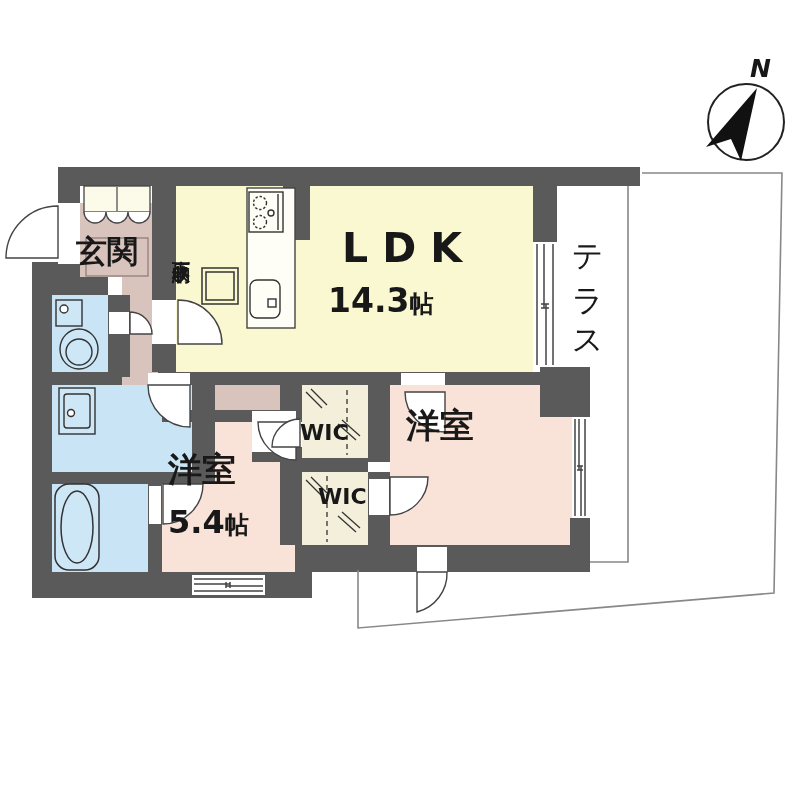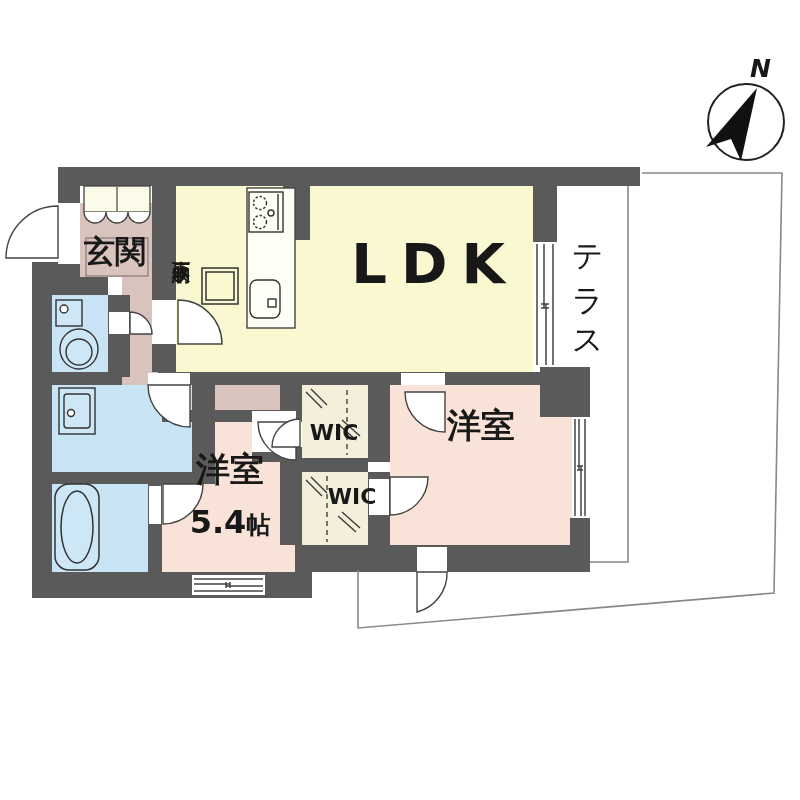--- a/index.html
+++ b/index.html
@@ -1,23 +1,23 @@
 <!DOCTYPE html>
 <html><head>
 <meta charset="utf-8">
 <style>
   html,body{margin:0;padding:0;background:#fff;width:800px;height:800px;overflow:hidden;
     font-family:"DejaVu Sans","Liberation Sans",sans-serif;}
   #stage{position:relative;width:800px;height:800px;background:#fff;}
   #plan-svg{position:absolute;left:0;top:0;}
   .lbl{position:absolute;color:#181818;line-height:1;white-space:nowrap;}
-  .center{text-align:center;}
+  .center{}
   .vert{writing-mode:vertical-rl;text-orientation:upright;}
   .genkan{left:76px;top:236px;width:78px;font-size:31px;font-weight:700;}
-  .ldk{left:328px;top:236px;width:200px;font-size:56px;font-weight:600;letter-spacing:14px;text-indent:14px;}
+  .ldk{left:328px;top:228px;width:200px;font-size:41px;font-weight:600;letter-spacing:14px;text-indent:14px;}
   .ldk-area{left:328px;top:284px;width:200px;font-size:33px;font-weight:600;}
   .unit{font-size:24px;}
   .terrace{left:572px;top:224px;font-size:31px;letter-spacing:8px;}
   .underfloor{left:172px;top:246px;font-size:18px;font-weight:600;letter-spacing:2px;}
   .b54{left:168px;top:452px;width:124px;font-size:34px;font-weight:700;}
   .b54-area{left:168px;top:506px;width:124px;font-size:32px;font-weight:700;}
   .b66{left:406px;top:408px;width:150px;font-size:34px;font-weight:700;}
   .b66-area{left:406px;top:462px;width:150px;font-size:32px;font-weight:700;}
   .wic1{left:300px;top:422px;width:68px;font-size:22px;font-weight:700;}
   .wic2{left:318px;top:486px;width:68px;font-size:22px;font-weight:700;}
@@ -176,20 +176,21 @@
   </g>
 
   <g>
     <circle cx="746" cy="122" r="38" fill="#fff" stroke="#222" stroke-width="2"></circle>
     <polygon points="757,88 706,147 731,139 741,161" fill="#111"></polygon>
   </g>
 </svg>
 
 <div class="lbl genkan center">玄関</div>
 <div class="lbl ldk center">LDK</div>
+<div class="lbl ldk-area center"><span>14.3</span><span class="unit">帖</span></div>
 <div class="lbl terrace vert">テラス</div>
 <div class="lbl underfloor vert">床下収納</div>
 <div class="lbl b54 center">洋室</div>
 <div class="lbl b54-area center"><span>5.4</span><span class="unit">帖</span></div>
 <div class="lbl b66 center">洋室</div>
 <div class="lbl wic1 center">WIC</div>
 <div class="lbl wic2 center">WIC</div>
 <div class="lbl north">N</div>
 
 </div>

